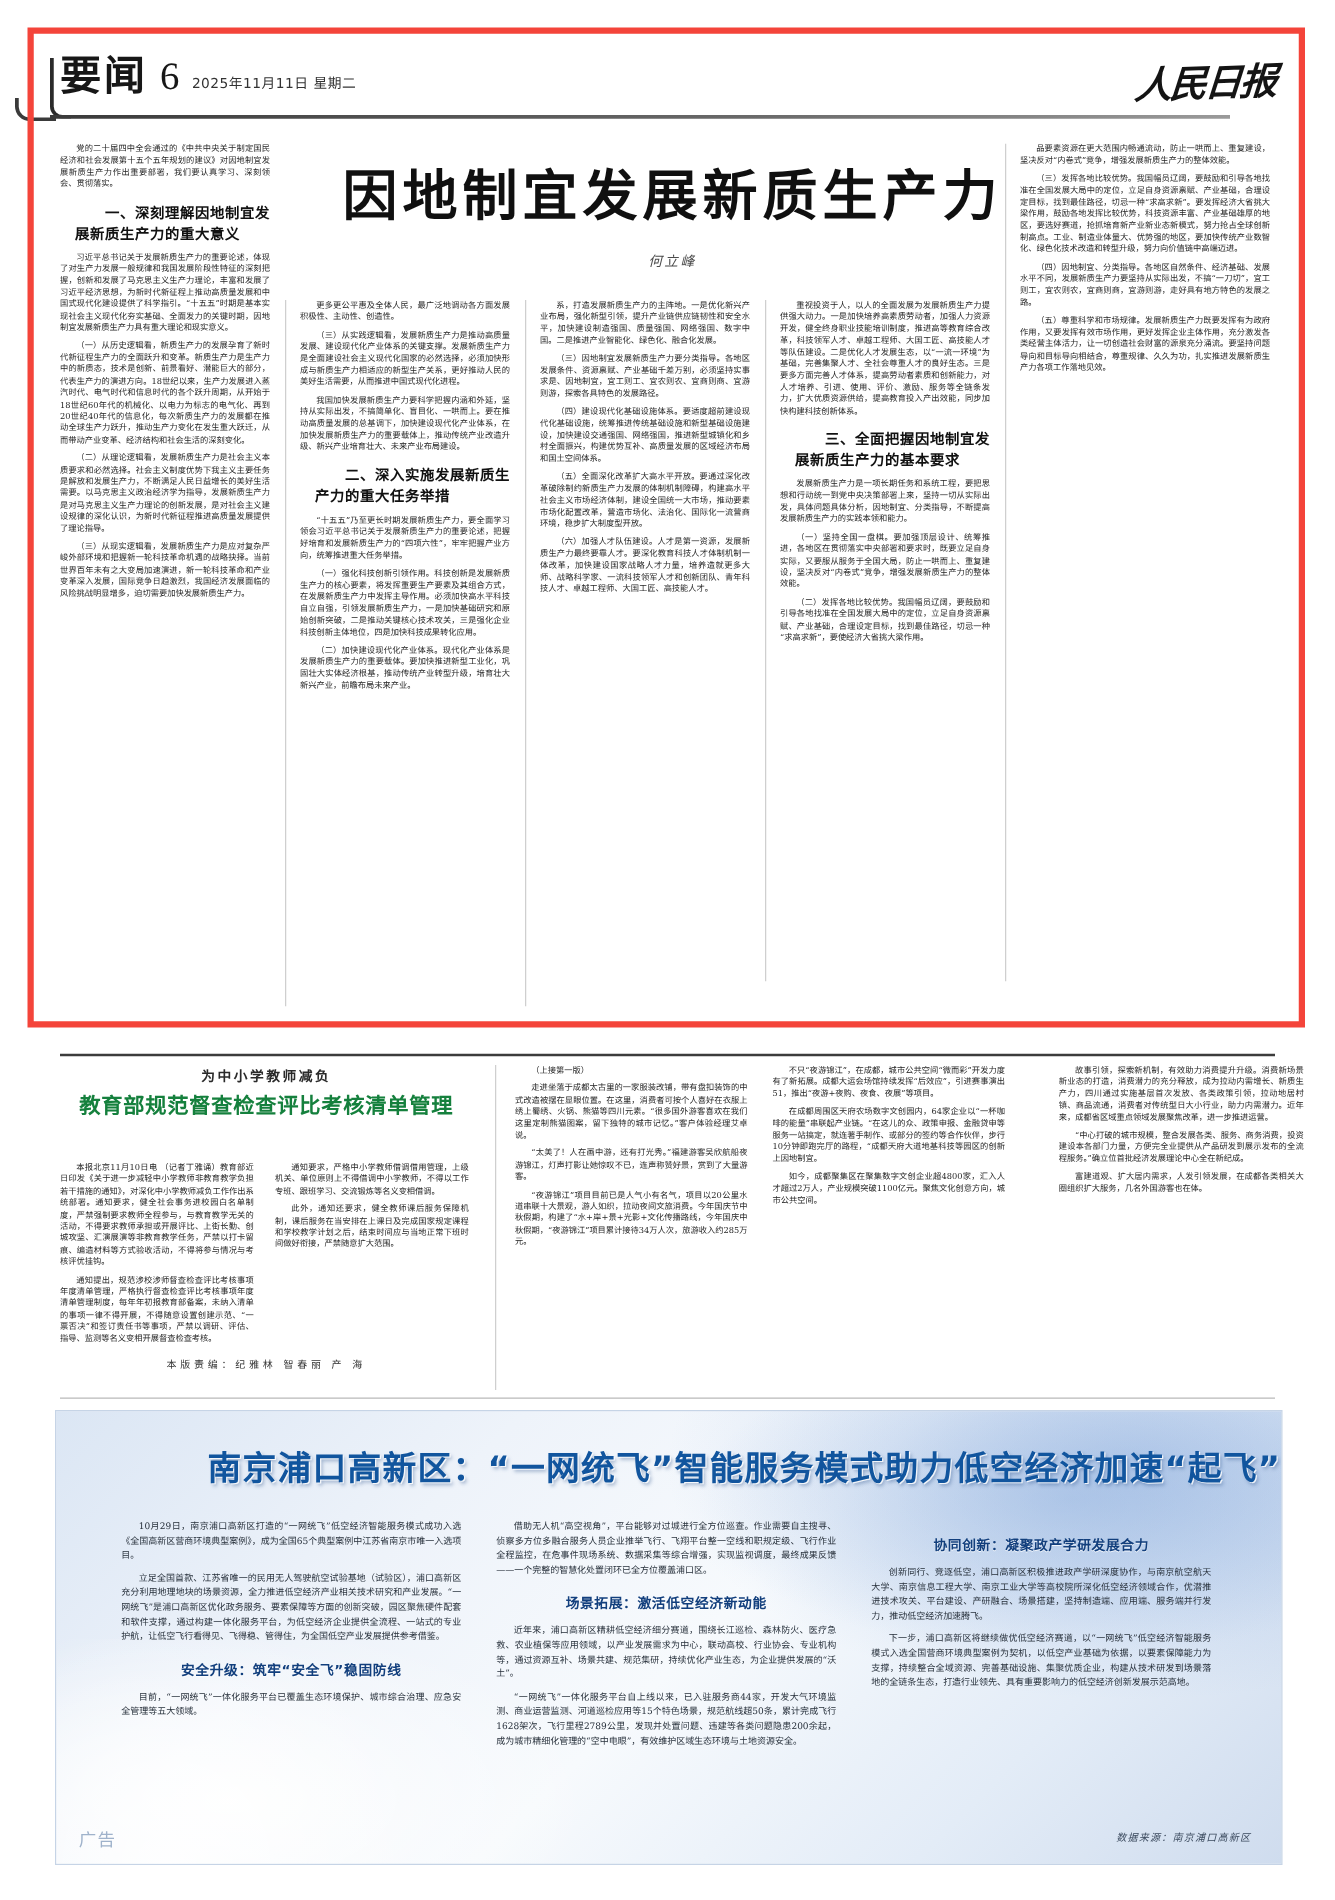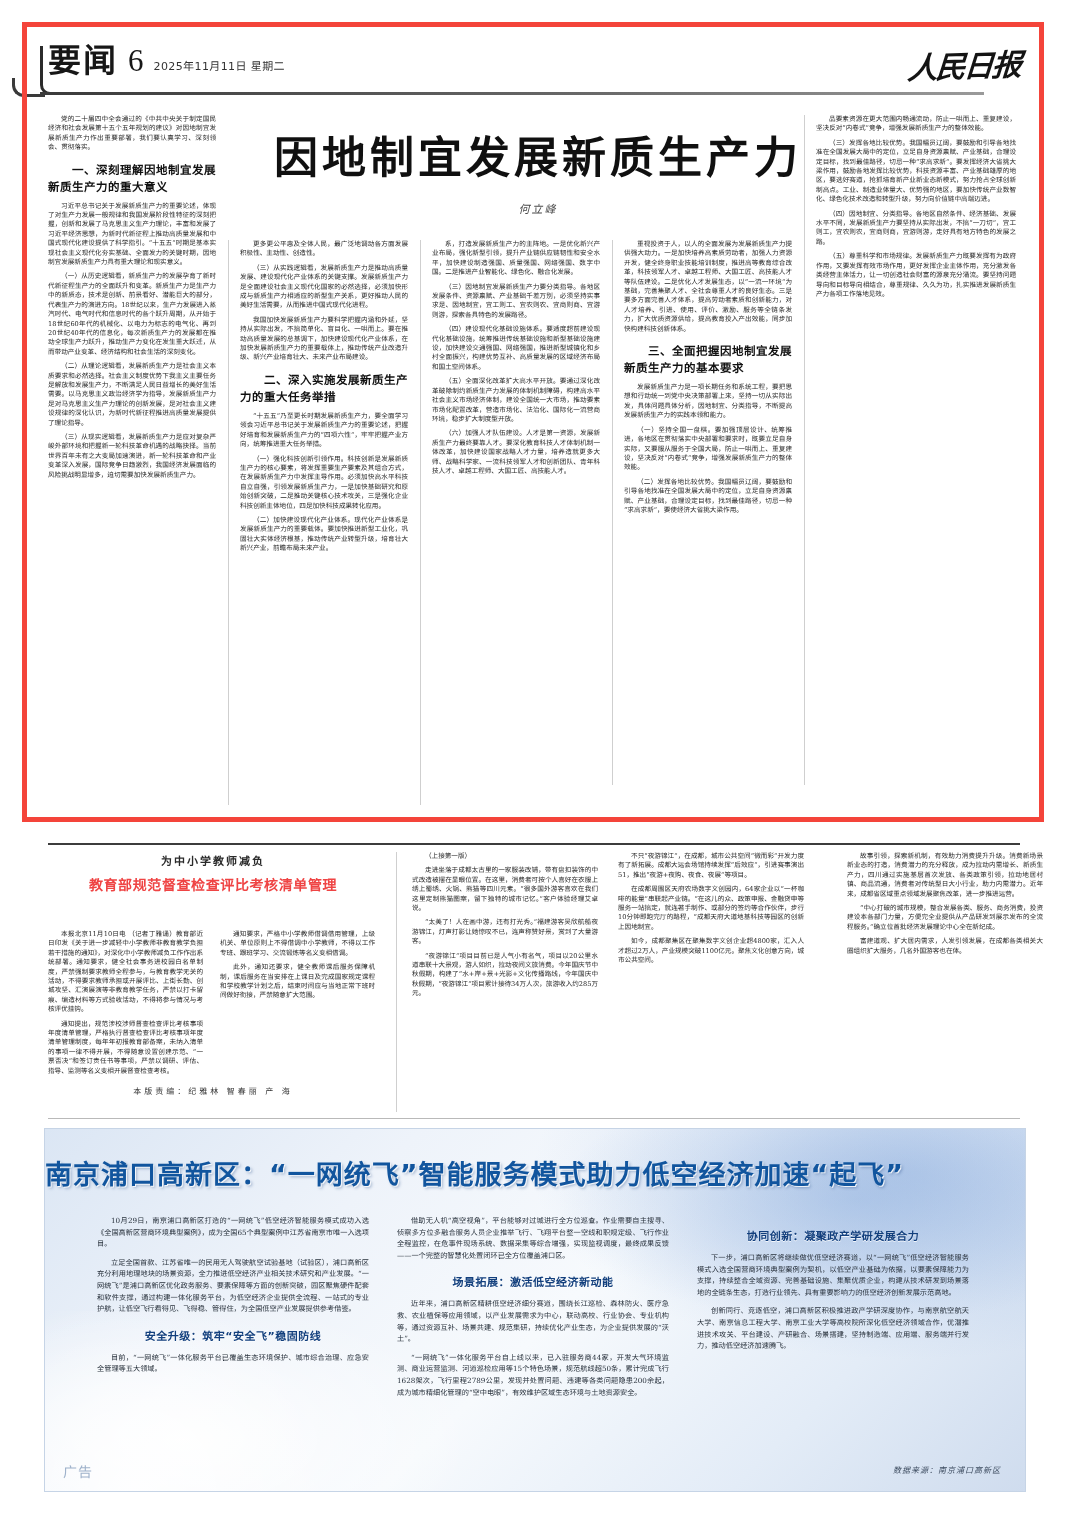--- a/index.html
+++ b/index.html
@@ -55,21 +55,21 @@
   
   .col{position:absolute;}
   .p{
     font-family:"DejaVu Serif","Liberation Serif",serif;
     font-size:6.6px;line-height:9.4px;text-align:justify;
     color:#262626;margin:0 0 5px 0;text-indent:13px;
     -webkit-font-smoothing:none;
   }
   .sub{
     font-family:"DejaVu Sans",sans-serif;font-weight:bold;
-    font-size:11.5px;line-height:17px;color:#111;margin:9px 0 6px 0;
+    font-size:11.5px;line-height:17px;color:#111;margin:9px 0 6px 12px;
     letter-spacing:.5px;text-indent:24px;
   }
 
   
   .vrule{position:absolute;width:1px;background:#cfcfcf;}
 
   
   .slogan{
     position:absolute;left:636px;top:793px;width:380px;height:40px;
     background:linear-gradient(to right,#d6261d,#e8392c 45%,#c9201a);
@@ -85,22 +85,22 @@
   .hdiv{position:absolute;height:1px;background:#b9b9b9;}
   .hdiv2{position:absolute;height:2px;background:#3c3c3c;}
 
   
   .tier2{position:absolute;left:48px;top:852px;width:972px;height:268px;}
   .kicker{
     font-family:"DejaVu Serif",serif;font-weight:bold;font-size:11px;
     color:#2a2a2a;text-align:center;letter-spacing:2px;margin:0 0 6px 0;
   }
   .headline2{
-    font-family:"DejaVu Sans",sans-serif;font-weight:bold;font-size:14px;
-    color:#ef4444;text-align:center;letter-spacing:.6px;line-height:22px;margin:0 0 10px 0;
+    font-family:"DejaVu Sans",sans-serif;font-weight:bold;font-size:17px;
+    color:#15803d;text-align:center;letter-spacing:.6px;line-height:22px;margin:0 0 10px 0;
   }
   .credit{
     font-family:"DejaVu Sans",sans-serif;font-size:8px;color:#333;
     text-align:center;letter-spacing:3px;margin-top:1px;
   }
 
   
   .advert{
     position:absolute;left:44px;top:1128px;width:980px;height:362px;
     background:
@@ -111,21 +111,21 @@
   }
   .advert:before{
     content:"";position:absolute;left:-80px;bottom:-120px;width:420px;height:300px;
     background:radial-gradient(circle at 40% 60%, rgba(255,255,255,.85), rgba(255,255,255,0) 65%);
   }
   .advert:after{
     content:"";position:absolute;right:-40px;top:-60px;width:520px;height:260px;
     background:radial-gradient(ellipse at 60% 50%, rgba(120,160,215,.32), rgba(255,255,255,0) 68%);
   }
   .ad-title{
-    position:absolute;left:0;top:24px;width:980px;text-align:left;
+    position:absolute;left:0;top:24px;width:980px;text-align:right;
     font-family:"DejaVu Sans",sans-serif;font-weight:bold;font-size:27px;
     color:#11559e;letter-spacing:1px;
     text-shadow:1px 1px 0 rgba(255,255,255,.85),2px 2px 3px rgba(30,70,130,.35);
     z-index:3;
   }
   .ad-col{position:absolute;top:86px;width:272px;z-index:3;}
   .ad-p{
     font-family:"DejaVu Serif",serif;font-size:7.2px;line-height:11.6px;
     text-align:justify;color:#27303b;margin:0 0 7px 0;text-indent:14px;
   }
@@ -261,20 +261,20 @@
         <div class="ad-p">目前，“一网统飞”一体化服务平台已覆盖生态环境保护、城市综合治理、应急安全管理等五大领域。</div>
       </div>
     <div class="ad-col" id="ad-c1" style="left:352px;">
         <div class="ad-p">借助无人机“高空视角”，平台能够对过城进行全方位巡查。作业需要自主搜寻、侦察多方位多融合服务人员企业推举飞行、飞翔平台整一空线和职规定级、飞行作业全程监控，在危事件现场系统、数据采集等综合增强，实现监视调度，最终成果反馈——一个完整的智慧化处置闭环已全方位覆盖浦口区。</div>
         <div class="ad-sub">场景拓展：激活低空经济新动能</div>
         <div class="ad-p">近年来，浦口高新区精耕低空经济细分赛道，围绕长江巡检、森林防火、医疗急救、农业植保等应用领域，以产业发展需求为中心，联动高校、行业协会、专业机构等，通过资源互补、场景共建、规范集研，持续优化产业生态，为企业提供发展的“沃土”。</div>
         <div class="ad-p">“一网统飞”一体化服务平台自上线以来，已入驻服务商44家，开发大气环境监测、商业运营监测、河道巡检应用等15个特色场景，规范航线超50条，累计完成飞行1628架次，飞行里程2789公里，发现并处置问题、违建等各类问题隐患200余起，成为城市精细化管理的“空中电眼”，有效维护区域生态环境与土地资源安全。</div>
       </div>
     <div class="ad-col" id="ad-c2" style="left:652px;">
         <div class="ad-sub">协同创新：凝聚政产学研发展合力</div>
+        <div class="ad-p">创新同行、竞逐低空，浦口高新区积极推进政产学研深度协作，与南京航空航天大学、南京信息工程大学、南京工业大学等高校院所深化低空经济领域合作，优潜推进技术攻关、平台建设、产研融合、场景搭建，坚持制造端、应用端、服务端并行发力，推动低空经济加速腾飞。</div>
         <div class="ad-p">下一步，浦口高新区将继续做优低空经济赛道，以“一网统飞”低空经济智能服务模式入选全国营商环境典型案例为契机，以低空产业基础为依据，以要素保障能力为支撑，持续整合全域资源、完善基础设施、集聚优质企业，构建从技术研发到场景落地的全链条生态，打造行业领先、具有重要影响力的低空经济创新发展示范高地。</div>
-        <div class="ad-p">创新同行、竞逐低空，浦口高新区积极推进政产学研深度协作，与南京航空航天大学、南京信息工程大学、南京工业大学等高校院所深化低空经济领域合作，优潜推进技术攻关、平台建设、产研融合、场景搭建，坚持制造端、应用端、服务端并行发力，推动低空经济加速腾飞。</div>
       </div>
     <div class="ad-source">数据来源：南京浦口高新区</div>
     <div class="ad-watermark">广告</div>
   </div>
 
 </div>
 
 </body></html>

